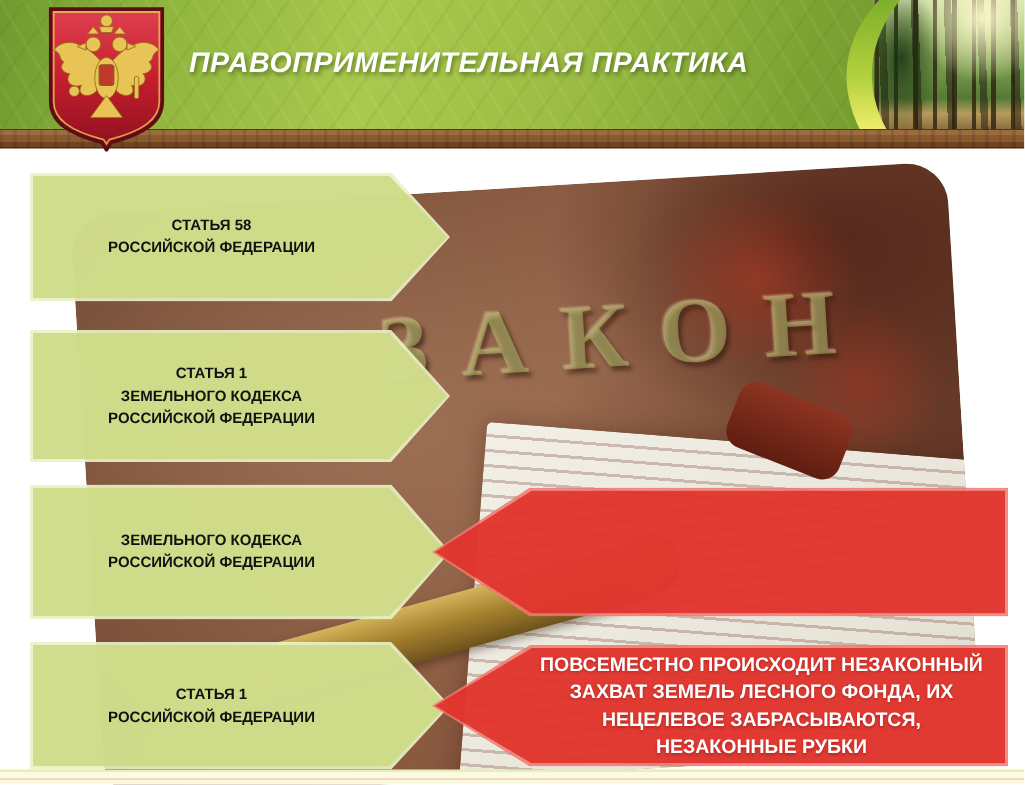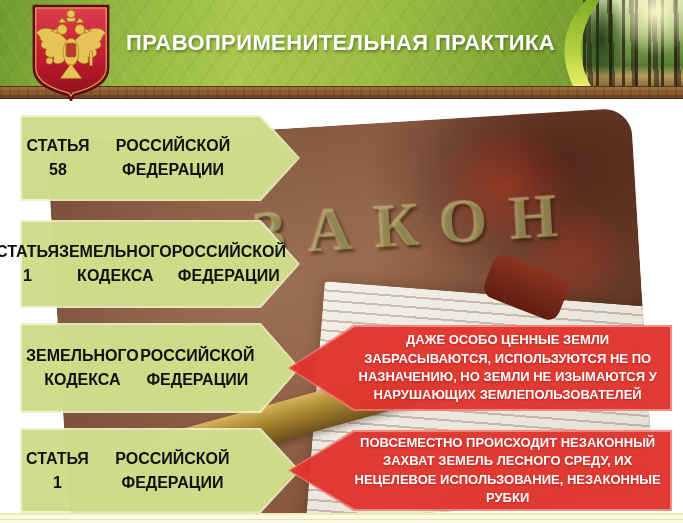--- a/index.html
+++ b/index.html
@@ -13,22 +13,23 @@
   .header{
     position:absolute;left:0;top:0;width:683px;height:86px;z-index:4;
     background:
       repeating-linear-gradient(60deg, rgba(255,255,255,0.05) 0 2px, transparent 2px 14px),
       repeating-linear-gradient(-55deg, rgba(40,70,10,0.06) 0 2px, transparent 2px 18px),
       linear-gradient(100deg,#6f9a2e 0%,#90b63e 16%,#a9c84d 36%,#9cbd43 55%,#7ca332 78%,#679128 100%);
   }
   .header-title{
     position:absolute;left:126px;top:0;height:86px;width:450px;
     display:flex;align-items:center;
-    color:#ffffff;font-size:22px;font-weight:bold;letter-spacing:0.4px;
+    color:#ffffff;font-size:19px;font-weight:bold;letter-spacing:0.4px;
     text-shadow:1px 2px 3px rgba(20,40,0,0.45);
+    font-style:italic;
   }
   .forest{
     position:absolute;right:0;top:0;width:100px;height:86px;
     background:
       radial-gradient(circle at 72% 14%, rgba(255,250,205,0.95), rgba(255,250,205,0) 42%),
       repeating-linear-gradient(90deg, rgba(42,30,14,0.78) 0 3px, rgba(42,30,14,0) 3px 13px),
       repeating-linear-gradient(88deg, rgba(25,18,8,0.5) 5px 10px, transparent 10px 27px),
       linear-gradient(to bottom,#cfe0a8 0%,#9ab86a 28%,#6f9447 58%,#557a35 76%,#b79b5c 88%,#8a6f3e 100%);
   }
   .conifer{
@@ -107,22 +108,22 @@
     clip-path:polygon(0 0,86% 0,100% 50%,86% 100%,0 100%);
     background:rgba(235,242,198,0.9);
   }
   .garrow .fill{
     position:absolute;inset:2px;
     clip-path:polygon(0 0,86% 0,100% 50%,86% 100%,0 100%);
     background:rgba(203,217,128,0.84);
   }
   .garrow .txt{
     position:absolute;left:6px;right:44px;top:0;bottom:0;
-    display:flex;flex-direction:row;align-items:center;justify-content:center;
-    text-align:center;color:#111111;font-weight:bold;font-size:16px;line-height:1.5;
+    display:flex;flex-direction:column;align-items:center;justify-content:center;
+    text-align:center;color:#111111;font-weight:bold;font-size:10px;line-height:1.5;
   }
 
   .rarrow{position:absolute;left:288px;right:11px;top:2px;bottom:2px;}
   .rarrow .edge{
     position:absolute;inset:0;
     clip-path:polygon(0 50%,17% 0,100% 0,100% 100%,17% 100%);
     background:rgba(240,120,110,0.85);
   }
   .rarrow .fill{
     position:absolute;inset:2px;
@@ -232,35 +233,34 @@
       <div class="edge"></div>
       <div class="fill"></div>
       <div class="txt">
         <span>ЗЕМЕЛЬНОГО КОДЕКСА</span>
         <span>РОССИЙСКОЙ ФЕДЕРАЦИИ</span>
       </div>
     </div>
     <div class="rarrow">
       <div class="edge"></div>
       <div class="fill"></div>
-      <div class="txt">ДАЖЕ ОСОБО ЦЕННЫЕ ЗЕМЛИ ЗАБРАСЫВАЮТСЯ, ИСПОЛЬЗУЮТСЯ НЕ ПО НАЗНАЧЕНИЮ, НО ЗЕМЛИ НЕ ИЗЫМАЮТСЯ У НАРУШАЮЩИХ ЗЕМЛЕПОЛЬЗОВАТЕЛЕЙ</div>
     </div>
   </div>
 
   <div class="row row4">
     <div class="garrow">
       <div class="edge"></div>
       <div class="fill"></div>
       <div class="txt">
         <span>СТАТЬЯ 1</span>
         <span>РОССИЙСКОЙ ФЕДЕРАЦИИ</span>
       </div>
     </div>
     <div class="rarrow">
       <div class="edge"></div>
       <div class="fill"></div>
-      <div class="txt">ПОВСЕМЕСТНО ПРОИСХОДИТ НЕЗАКОННЫЙ ЗАХВАТ ЗЕМЕЛЬ ЛЕСНОГО СРЕДУ, ИХ НЕЦЕЛЕВОЕ ИСПОЛЬЗОВАНИЕ, НЕЗАКОННЫЕ РУБКИ</div>
+      <div class="txt">ПОВСЕМЕСТНО ПРОИСХОДИТ НЕЗАКОННЫЙ ЗАХВАТ ЗЕМЕЛЬ ЛЕСНОГО ФОНДА, ИХ НЕЦЕЛЕВОЕ ЗАБРАСЫВАЮТСЯ, НЕЗАКОННЫЕ РУБКИ</div>
     </div>
   </div>
 
   <div class="bottom-strip"></div>
 
 </div>
 
 </body></html>

